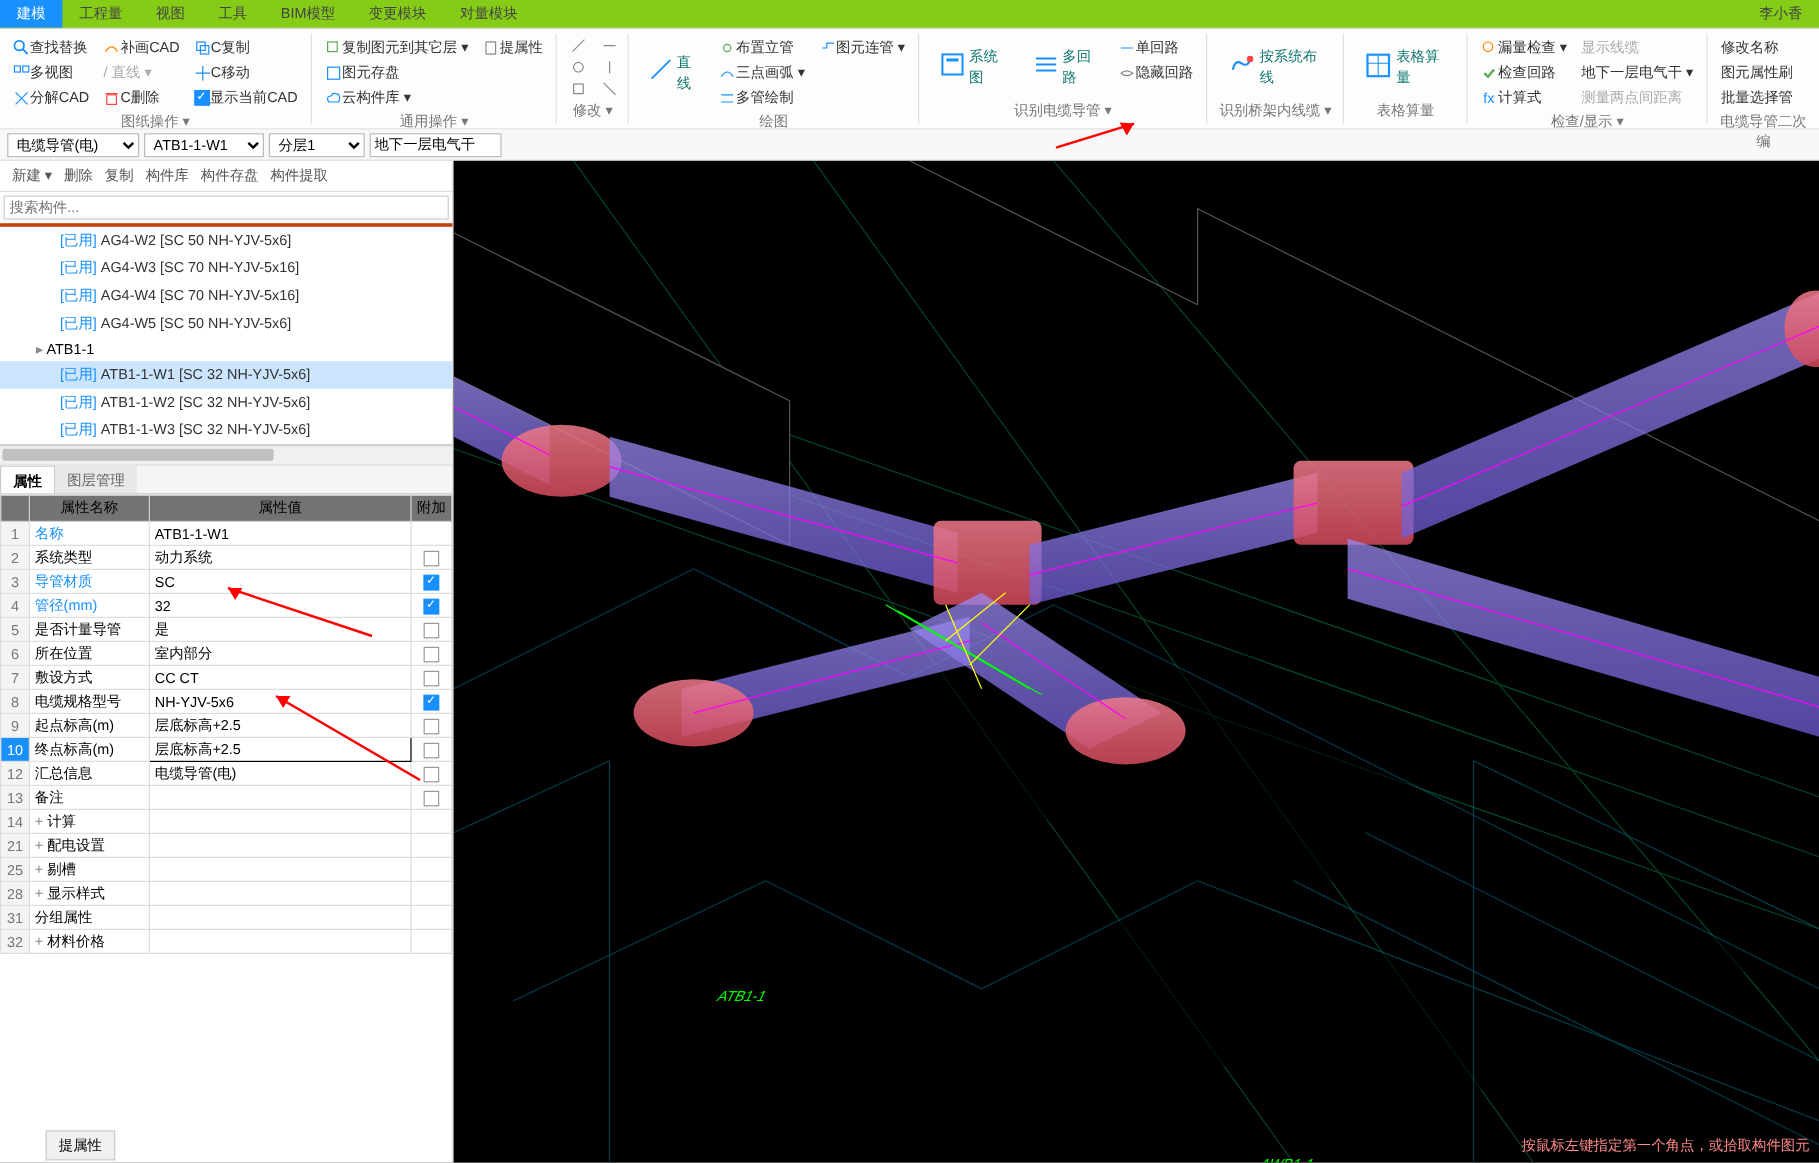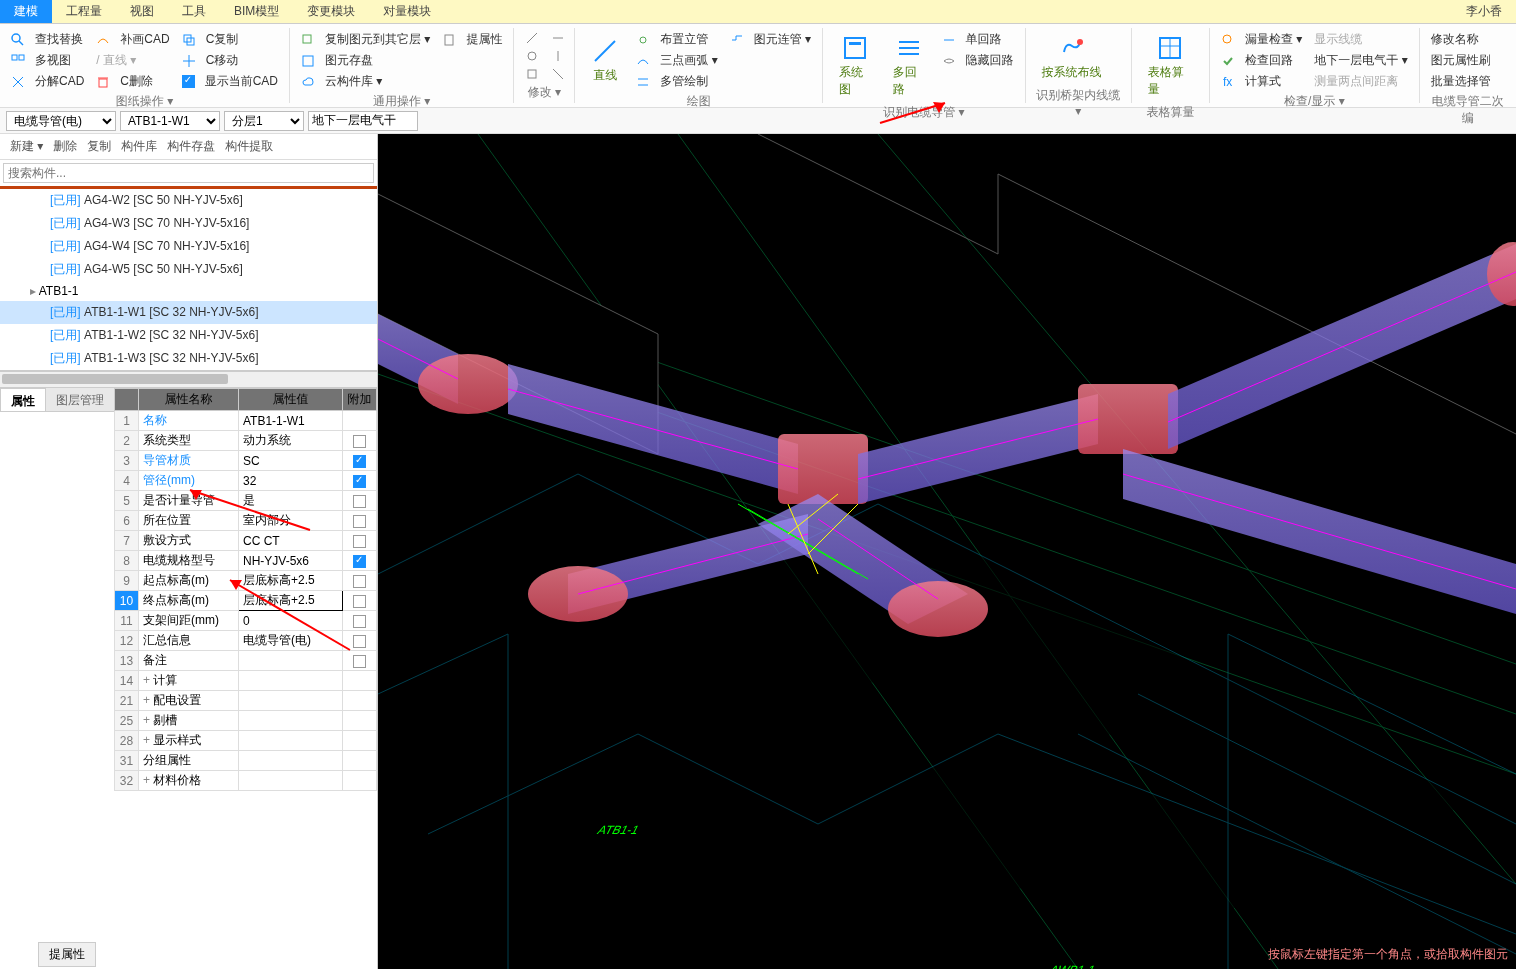--- a/index.html
+++ b/index.html
@@ -1,30 +1,30 @@
 <!DOCTYPE html>
 <html><head>
 <meta charset="utf-8">
 <style>
 *{margin:0;padding:0;box-sizing:border-box;font-family:"Microsoft YaHei",Arial,sans-serif;font-size:12px}
 body{background:#fff;width:1516px;height:969px;overflow:hidden;position:relative}
-.tab-bar{height:24px;background:#fef9c3;border-bottom:1px solid #ccc;display:flex;align-items:center}
+.tab-bar{height:24px;background:#84cc16;border-bottom:1px solid #ccc;display:flex;align-items:center}
 .tab-bar .tab{padding:3px 14px;cursor:pointer;color:#444}
 .tab-bar .tab.active{background:#1890ff;color:#fff}
 .tab-bar .spacer{flex:1}
 .tab-bar .user{padding:0 14px;color:#444}
 .ribbon{height:84px;background:#fdfdfd;border-bottom:1px solid #ddd;display:flex;padding:4px 0}
 .rgroup{border-right:1px solid #e0e0e0;padding:2px 8px;display:flex;flex-direction:column}
 .rgroup .rcontent{flex:1;display:flex;gap:6px}
 .rgroup .rlabel{text-align:center;color:#777;padding-top:2px}
 .rcol{display:flex;flex-direction:column;gap:2px;justify-content:flex-start}
-.rbtn{display:flex;align-items:center;gap:10px;padding:1px 3px;cursor:pointer;white-space:nowrap;color:#333}
+.rbtn{display:flex;align-items:center;gap:0;padding:1px 3px;cursor:pointer;white-space:nowrap;color:#333}
 .rbtn.disabled{color:#aaa}
 .rbtn .ico{width:14px;height:14px;display:inline-flex;align-items:center;justify-content:center}
-.rbig{display:flex;flex-direction:column;align-items:center;justify-content:center;padding:4px 8px;cursor:pointer;gap:2px;color:#4d7c0f}
+.rbig{display:flex;align-items:center;justify-content:center;padding:4px 8px;cursor:pointer;gap:2px;color:#0f766e}
 .rbig .bigico{width:28px;height:28px}
 svg{display:block}
 .selector-bar{height:26px;background:#f8f8f8;border-bottom:1px solid #ddd;display:flex;align-items:center;padding:0 6px;gap:4px}
 .selector-bar select,.selector-bar input{height:20px;border:1px solid #bbb;font-size:12px;padding:0 3px;background:#fff}
 .main{display:flex;height:calc(100% - 134px)}
 .left-panel{width:378px;display:flex;flex-direction:column;border-right:1px solid #ccc}
 .panel-tabs{height:24px;background:#f0f0f0;border-bottom:1px solid #ccc;display:flex}
 .panel-tabs .ptab{padding:4px 10px;cursor:pointer;background:#e8e8e8;color:#666}
 .panel-tabs .ptab.active{background:#fff;border:1px solid #ccc;border-bottom:none;font-weight:bold;color:#000}
 .toolbar{height:26px;border-bottom:1px solid #ddd;display:flex;align-items:center;gap:2px;padding:0 6px}
@@ -32,21 +32,21 @@
 .search-row{padding:3px;border-bottom:3px solid #c2410c}
 .search-row input{width:100%;height:20px;border:1px solid #ccc;padding:0 4px;font-size:12px;color:#999}
 .tree{flex:0 0 auto;max-height:210px;overflow:auto;border-bottom:1px solid #ccc}
 .tree-item{padding:3px 8px 3px 50px;cursor:pointer;white-space:nowrap;color:#333}
 .tree-item .tag-used{color:#1890ff}
 .tree-item.group{padding-left:30px;color:#000}
 .tree-item.group::before{content:"▸ ";color:#888}
 .tree-item.selected{background:#cce5ff}
 .scroll-x{height:16px;background:#f0f0f0;border-top:1px solid #ccc;position:relative}
 .scroll-x .thumb{position:absolute;left:2px;top:2px;width:60%;height:10px;background:#c0c0c0;border-radius:2px}
-.prop-panel{flex:1;display:flex;overflow:hidden;border-top:1px solid #ccc}
+.prop-panel{flex:1;display:flex;flex-direction:column;overflow:hidden;border-top:1px solid #ccc}
 .prop-panel .panel-tabs{background:#f5f5f5}
 .prop-table{flex:1;overflow:auto}
 .prop-table table{width:100%;border-collapse:collapse}
 .prop-table th{background:#737373;color:#000;font-weight:normal;height:22px;border:1px solid #ccc}
 .prop-table td{border:1px solid #ddd;height:20px;padding:0 4px}
 .prop-table td.num{width:24px;text-align:center;background:#f4f4f4;color:#777}
 .prop-table td.name{width:100px;color:#000}
 .prop-table td.name.link{color:#1890ff}
 .prop-table td.chk{width:30px;text-align:center}
 .prop-table tr.active td.num{background:#1890ff;color:#fff}
@@ -554,26 +554,20 @@
                 <td class="val">层底标高+2.5</td>
                 <td class="chk"><span class="chkbox"></span></td>
               </tr>
               <tr class="active">
                 <td class="num">10</td>
                 <td class="name">终点标高(m)</td>
                 <td class="val">层底标高+2.5</td>
                 <td class="chk"><span class="chkbox"></span></td>
               </tr>
               <tr>
-                <td class="num">11</td>
-                <td class="name">支架间距(mm)</td>
-                <td class="val">0</td>
-                <td class="chk"><span class="chkbox"></span></td>
-              </tr>
-              <tr>
                 <td class="num">12</td>
                 <td class="name">汇总信息</td>
                 <td class="val">电缆导管(电)</td>
                 <td class="chk"><span class="chkbox"></span></td>
               </tr>
               <tr>
                 <td class="num">13</td>
                 <td class="name">备注</td>
                 <td class="val"></td>
                 <td class="chk"><span class="chkbox"></span></td>

